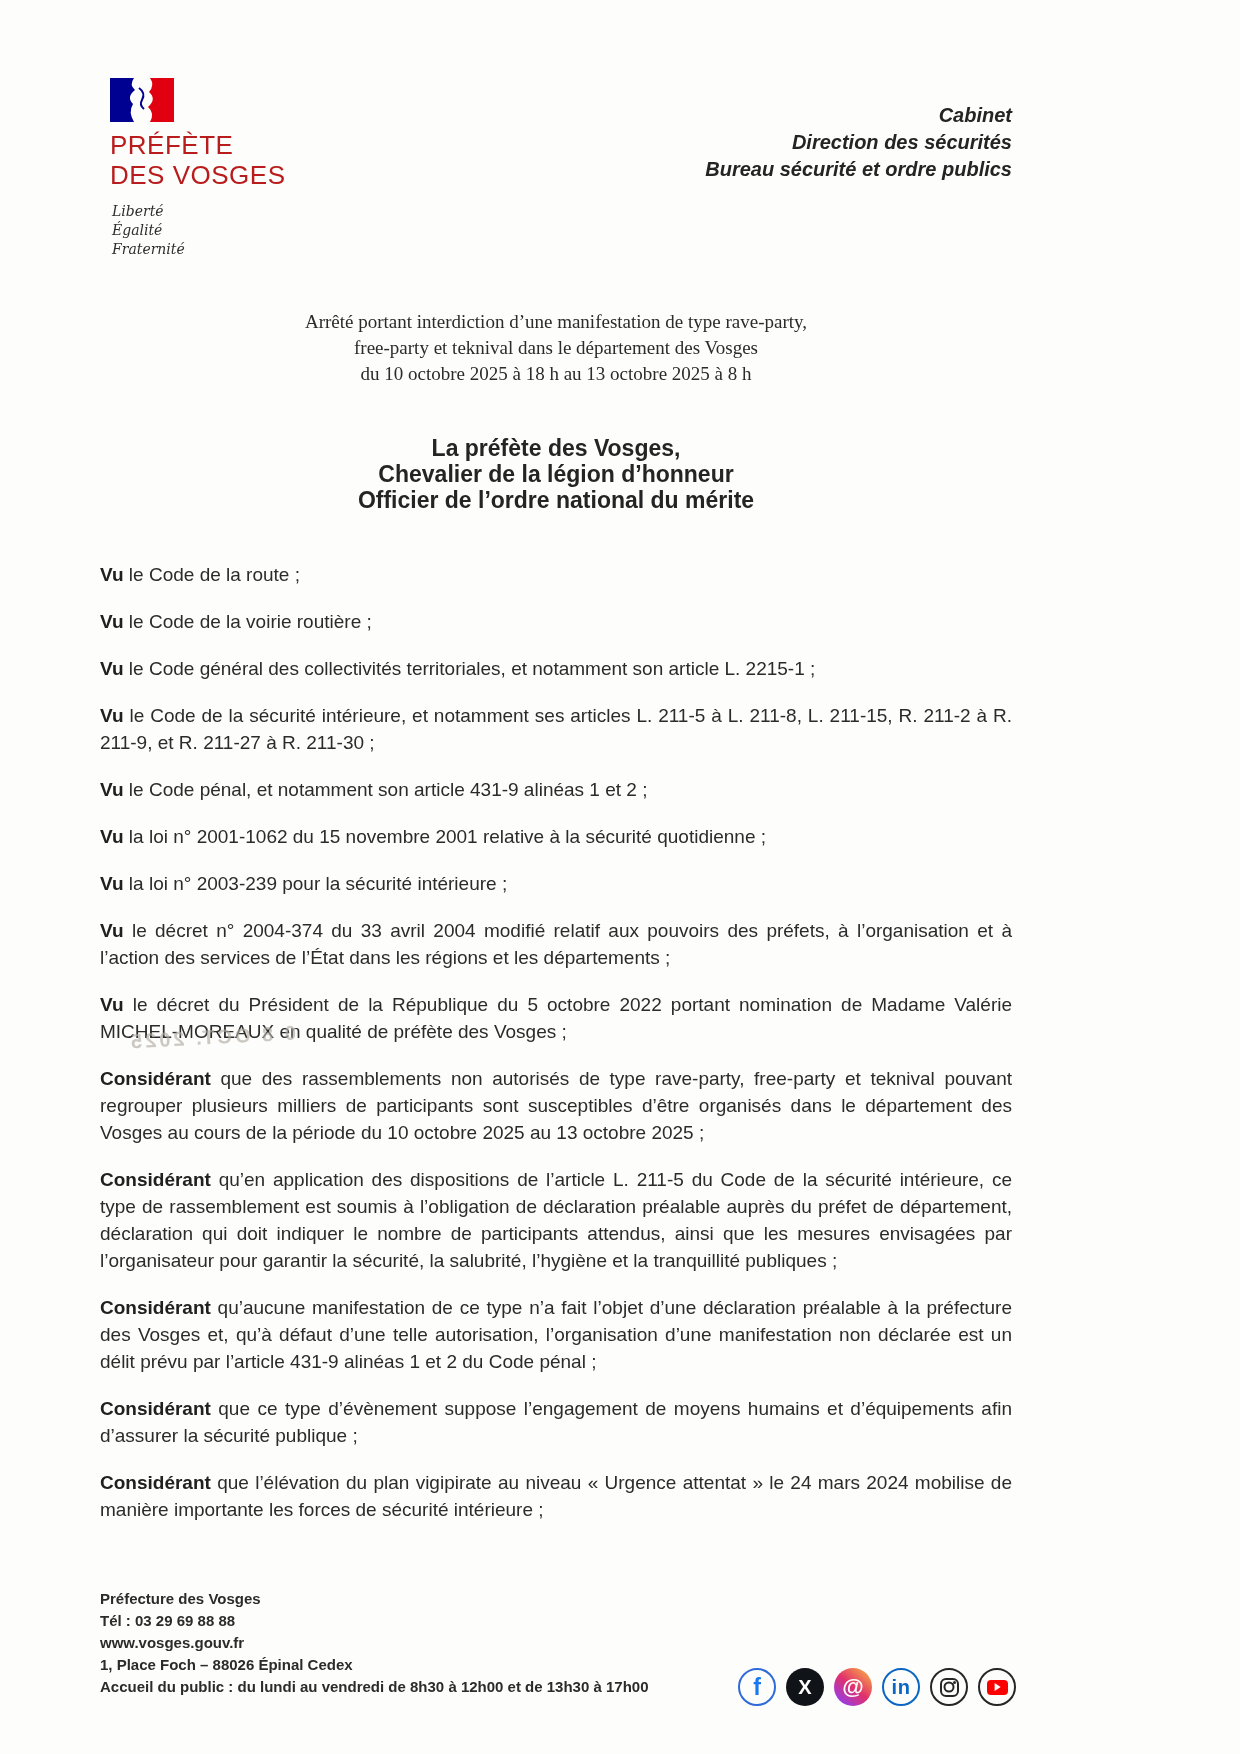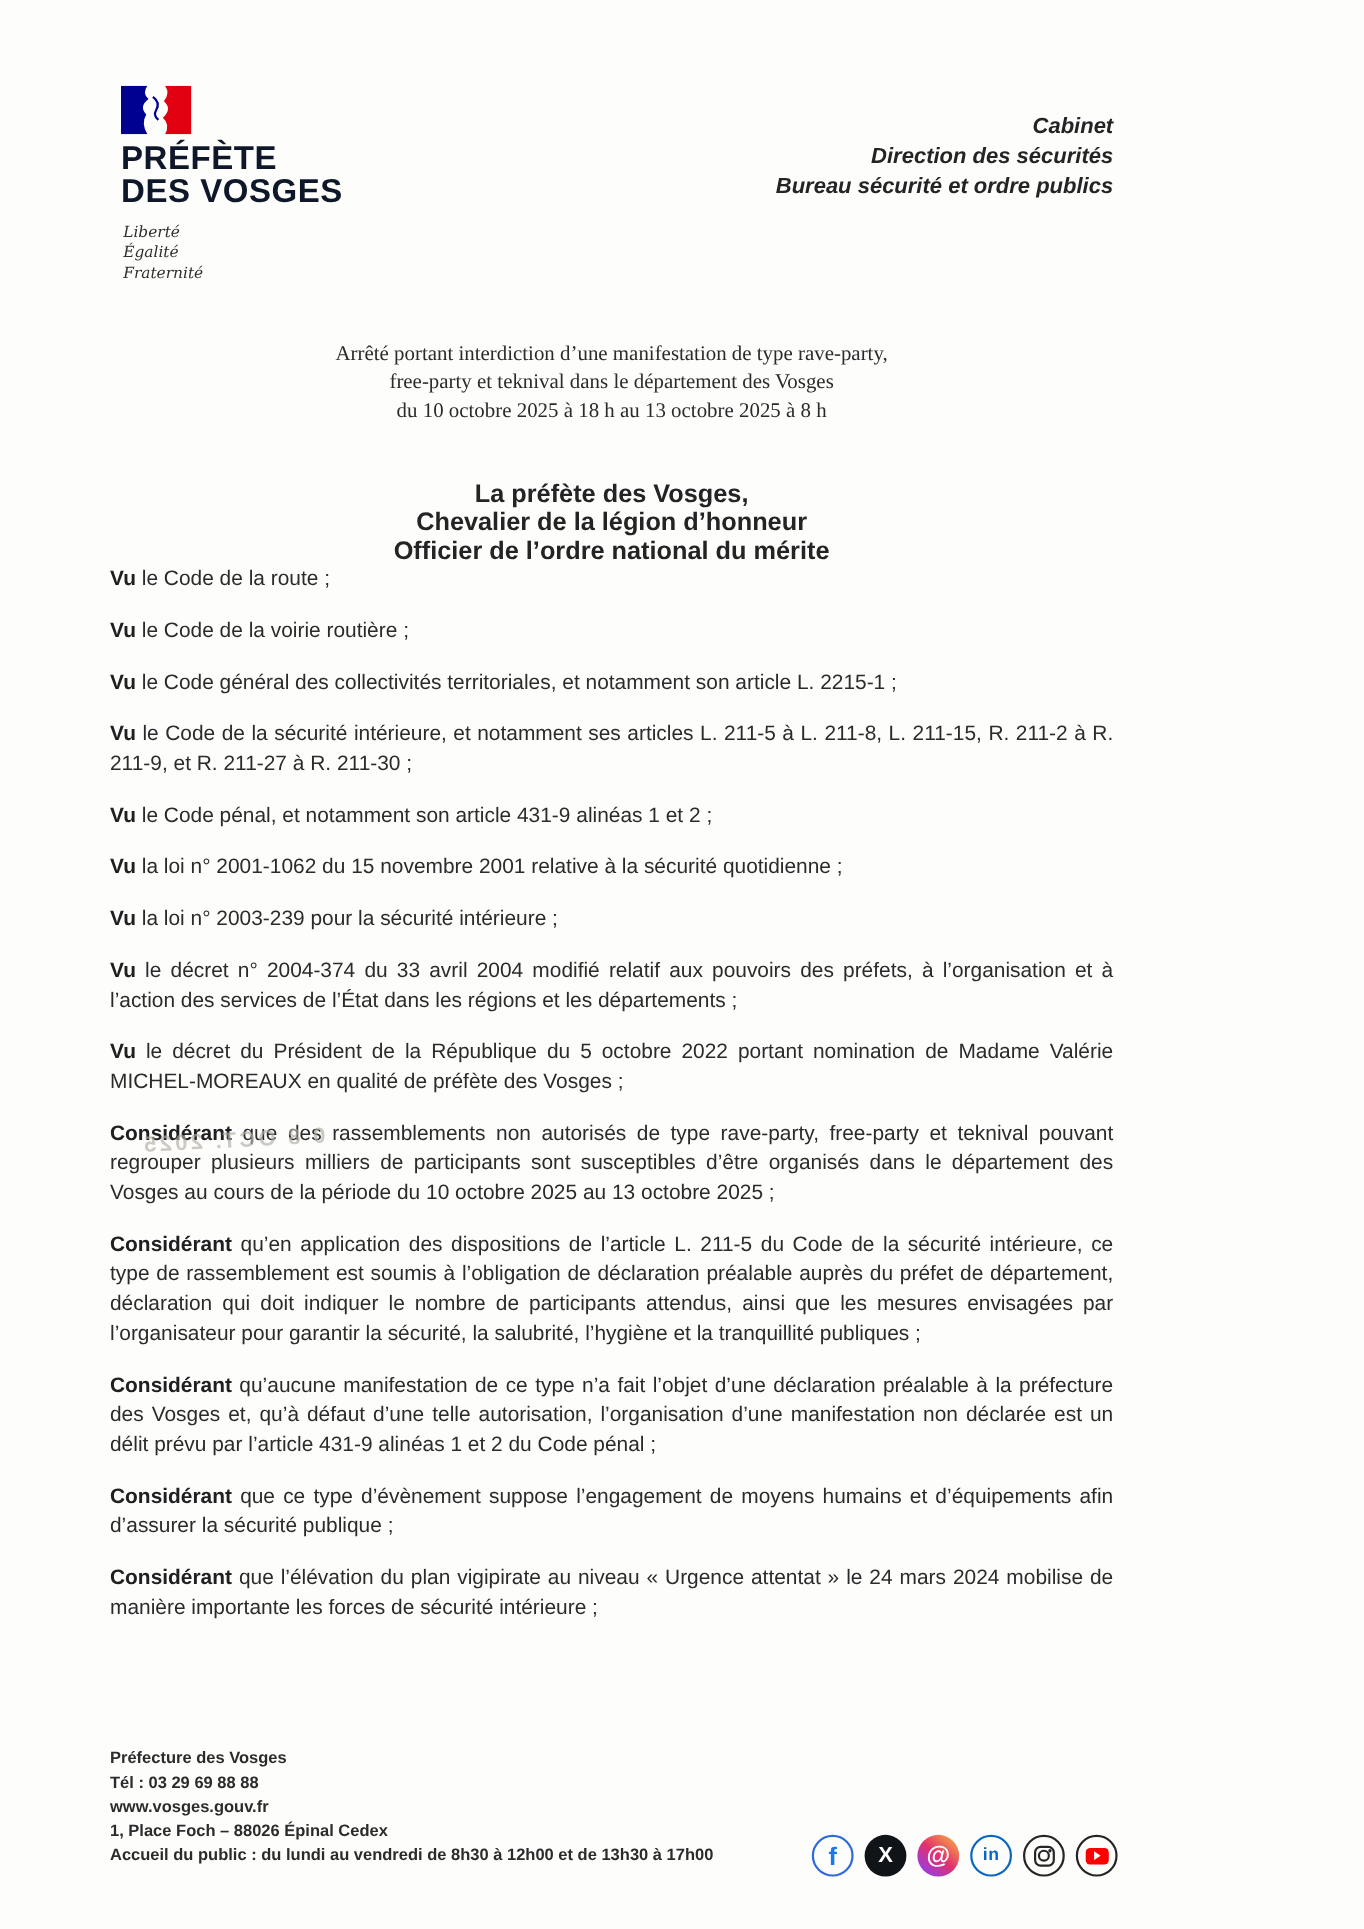--- a/index.html
+++ b/index.html
@@ -14,30 +14,30 @@
     background: #fdfdfc;
     color: #2b2b2b;
     overflow: hidden;
   }
   .content { padding: 78px 228px 0 100px; }
 
   
   .header-row { display: flex; justify-content: space-between; align-items: flex-start; }
   .logo-block { flex: 0 0 auto; padding-left: 10px; }
   .flag { display: block; }
-  .agency-name { margin-top: 8px; font-weight: bold; font-size: 30px; line-height: 30px; letter-spacing: 0.5px; color: #0f172a; }
+  .agency-name { margin-top: 8px; font-weight: normal; font-size: 26px; line-height: 30px; letter-spacing: 0.5px; color: #b91c1c; }
   .motto { margin-top: 12px; font-family: "DejaVu Serif", serif; font-style: italic; font-size: 14px; line-height: 19px; color: #2e2e2e; padding-left: 2px; }
   .service-block { margin-top: 24px; text-align: right; font-weight: bold; font-size: 20px; line-height: 27px; color: #242424; font-style: italic; }
 
   
   .doc-title { margin-top: 50px; text-align: center; font-size: 19px; line-height: 26px; color: #2b2b2b; font-family: Liberation Serif, serif; }
   .authority { margin-top: 48px; text-align: center; font-weight: bold; font-size: 23px; line-height: 26px; color: #242424; }
 
   
-  .paragraphs { }
+  .paragraphs { margin-top: 48px; }
   .paragraphs p { margin-bottom: 20px; font-size: 19px; line-height: 27px; text-align: justify; }
   .paragraphs p b { font-weight: bold; color: #202020; }
 
   
   .stamp {
     position: absolute; left: 128px; top: 1026px;
     transform: scaleX(-1) rotate(3deg);
     color: #b3aea6; opacity: 0.65;
     font-size: 20px; font-weight: bold; letter-spacing: 3px;
     pointer-events: none;
@@ -48,21 +48,21 @@
 
   .social-row { position: absolute; right: 224px; bottom: 48px; display: flex; gap: 10px; align-items: center; }
   .social {
     width: 38px; height: 38px; border-radius: 50%;
     display: flex; align-items: center; justify-content: center;
     font-weight: bold; cursor: pointer; flex: 0 0 auto;
   }
   .icon-facebook { border: 2px solid #2f6bd8; color: #1877f2; font-size: 23px; }
   .icon-x-twitter { background: #101418; color: #ffffff; font-size: 20px; font-weight: 800; }
   .icon-threads { background: linear-gradient(40deg, #8a3ffc 5%, #e1306c 50%, #f9ae44 95%); color: #ffffff; font-size: 22px; font-weight: bold; }
-  .icon-linkedin { border: 2px solid #0a66c2; color: #0a66c2; font-size: 16px; font-weight: 800; letter-spacing: 0.5px; }
+  .icon-linkedin { border: 2px solid #0a66c2; color: #0a66c2; font-size: 20px; font-weight: 800; letter-spacing: 0.5px; }
   .icon-instagram { border: 2px solid #262626; }
   .icon-instagram .glyph {
     position: relative; width: 19px; height: 19px;
     border: 2px solid #262626; border-radius: 6px;
   }
   .icon-instagram .glyph::before {
     content: ""; position: absolute; left: 50%; top: 50%;
     width: 7px; height: 7px; border: 2px solid #262626; border-radius: 50%;
     transform: translate(-50%, -50%);
   }

